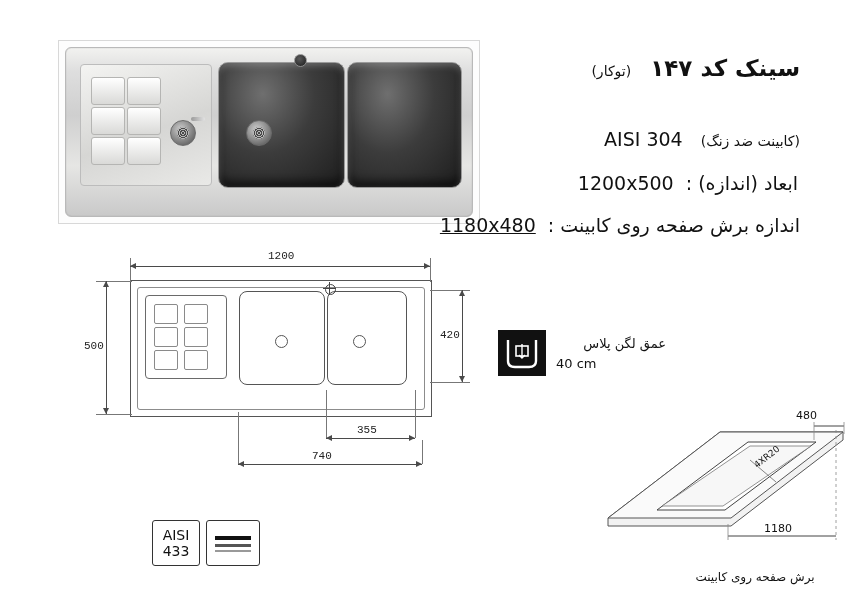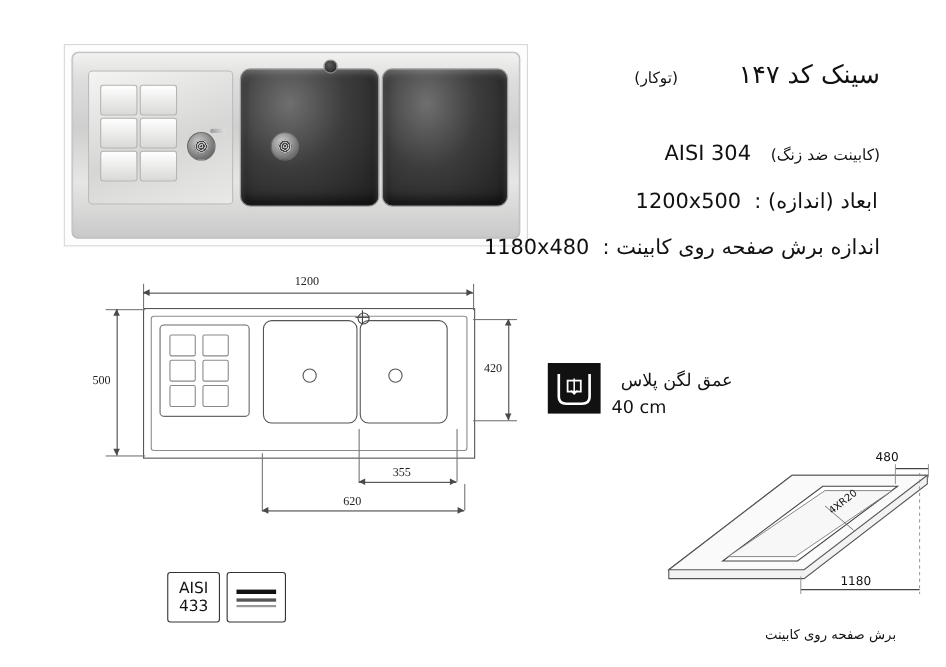--- a/index.html
+++ b/index.html
@@ -69,35 +69,35 @@
   .faucet-hole{
     position:absolute;left:228px;top:6px;width:11px;height:11px;border-radius:50%;
     background:radial-gradient(circle at 40% 35%,#5a5a5a,#1b1b1b);
     border:1px solid #8c8c8c;
   }
 
   
   .rtl{direction:rtl;text-align:right;font-family:"DejaVu Sans",sans-serif;}
   #title-line{left:470px;top:55px;width:330px;}
   #title-line .title{
-    font-size:23px;font-weight:normal;color:#111;letter-spacing:.5px;margin-left:36px;
+    font-size:23px;font-weight:bold;color:#111;letter-spacing:.5px;
   }
   #title-line .sub{
     font-size:14px;color:#111;margin-right:14px;
   }
   #spec-aisi{left:470px;top:128px;width:330px;font-size:19px;color:#111;}
   #spec-aisi .paren{font-size:14px;}
   #spec-size{left:468px;top:172px;width:330px;font-size:19px;color:#111;}
   #spec-cut{left:400px;top:214px;width:400px;font-size:19px;color:#111;}
   .ln{position:absolute;background:#4a4a4a;}
   .hln{height:1px;}
   .vln{width:1px;}
   .thin{background:#777;}
   .dim-text{
-    position:absolute;font-size:11px;color:#222;font-family:Liberation Serif, serif;
+    position:absolute;font-size:11px;color:#222;font-family:Liberation Mono, monospace;
   }
 
   
   #plan{left:130px;top:280px;width:300px;height:135px;border:1px solid #555;background:#fff;}
   #plan-inner{position:absolute;left:6px;top:6px;right:6px;bottom:6px;border:1px solid #8c8c8c;border-radius:3px;}
   #plan-drain{position:absolute;left:14px;top:14px;width:80px;height:82px;border:1px solid #6a6a6a;border-radius:4px;}
   .pd-cell{position:absolute;width:22px;height:18px;border:1px solid #8a8a8a;border-radius:2px;}
   #plan-bowl-a{position:absolute;left:108px;top:10px;width:84px;height:92px;border:1px solid #555;border-radius:8px;}
   #plan-bowl-b{position:absolute;left:196px;top:10px;width:78px;height:92px;border:1px solid #555;border-radius:8px;}
   .hole{position:absolute;width:11px;height:11px;border-radius:50%;border:1px solid #555;}
@@ -111,21 +111,21 @@
   .arrow-l:before{left:0;border-right:6px solid #4a4a4a;}
   .arrow-r:after{right:0;border-left:6px solid #4a4a4a;}
   .varrow{position:absolute;width:1px;background:#4a4a4a;}
   .varrow:before,.varrow:after{content:"";position:absolute;left:-3px;border-left:3px solid transparent;border-right:3px solid transparent;}
   .varrow:before{top:0;border-bottom:6px solid #4a4a4a;}
   .varrow:after{bottom:0;border-top:6px solid #4a4a4a;}
 
   
   #depth-box{left:498px;top:330px;width:48px;height:46px;background:#111;}
   #depth-box svg{display:block;}
-  #depth-label{left:556px;top:334px;width:110px;font-size:16px;color:#111;direction:rtl;text-align:right;line-height:1.5;}
+  #depth-label{left:556px;top:334px;width:110px;font-size:13px;color:#111;direction:rtl;text-align:right;line-height:1.5;}
   #depth-label .en{direction:ltr;text-align:left;display:block;}
 
   
   #aisi-badge{left:152px;top:520px;width:46px;height:44px;border:1px solid #333;border-radius:3px;
     display:flex;flex-direction:column;align-items:center;justify-content:center;font-size:14px;color:#111;line-height:1.15;}
   #finish-badge{left:206px;top:520px;width:52px;height:44px;border:1px solid #333;border-radius:3px;background:#fff;}
   #finish-badge .bar{position:absolute;left:8px;width:36px;}
   #finish-badge .b1{top:15px;height:4px;background:#111;}
   #finish-badge .b2{top:23px;height:3px;background:#555;}
   #finish-badge .b3{top:29px;height:2px;background:#999;}
@@ -168,21 +168,21 @@
   <span style="margin-right:12px;">AISI 304</span>
 </div>
 
 <div class="abs rtl" id="spec-size">
   <span>ابعاد (اندازه) :</span>
   <span style="margin-right:6px;">1200x500</span>
 </div>
 
 <div class="abs rtl" id="spec-cut">
   <span>اندازه برش صفحه روی کابینت :</span>
-  <span style="margin-right:6px;">1180x480</span>
+  <span style="margin-right:6px;text-decoration:underline;">1180x480</span>
 </div>
 
 <div class="abs" id="plan">
   <div id="plan-inner"></div>
   <div id="plan-drain">
     <div class="pd-cell" style="left:8px;top:8px;"></div>
     <div class="pd-cell" style="left:38px;top:8px;"></div>
     <div class="pd-cell" style="left:8px;top:31px;"></div>
     <div class="pd-cell" style="left:38px;top:31px;"></div>
     <div class="pd-cell" style="left:8px;top:54px;"></div>
@@ -213,21 +213,21 @@
 <div class="dim-text" style="left:440px;top:329px;">420</div>
 
 <div class="abs ln vln thin" style="left:326px;top:390px;height:48px;"></div>
 <div class="abs ln vln thin" style="left:415px;top:390px;height:48px;"></div>
 <div class="abs ln hln arrow-l arrow-r" style="left:326px;top:438px;width:89px;"></div>
 <div class="dim-text" style="left:357px;top:424px;">355</div>
 
 <div class="abs ln vln thin" style="left:238px;top:412px;height:52px;"></div>
 <div class="abs ln vln thin" style="left:422px;top:440px;height:24px;"></div>
 <div class="abs ln hln arrow-l arrow-r" style="left:238px;top:464px;width:184px;"></div>
-<div class="dim-text" style="left:312px;top:450px;">620</div>
+<div class="dim-text" style="left:312px;top:450px;">740</div>
 
 <div class="abs" id="depth-box">
   <svg width="48" height="46" viewBox="0 0 48 46">
     <path d="M10 10 L10 31 Q10 37 17 37 L31 37 Q38 37 38 31 L38 10" fill="none" stroke="#ffffff" stroke-width="2.4"></path>
     <rect x="18" y="16" width="12" height="10" fill="none" stroke="#ffffff" stroke-width="1.6"></rect>
     <path d="M24 14 L24 28 M21 25 L24 28 L27 25" stroke="#ffffff" stroke-width="1.4" fill="none"></path>
   </svg>
 </div>
 <div class="abs" id="depth-label">
   <span>عمق لگن پلاس</span>

